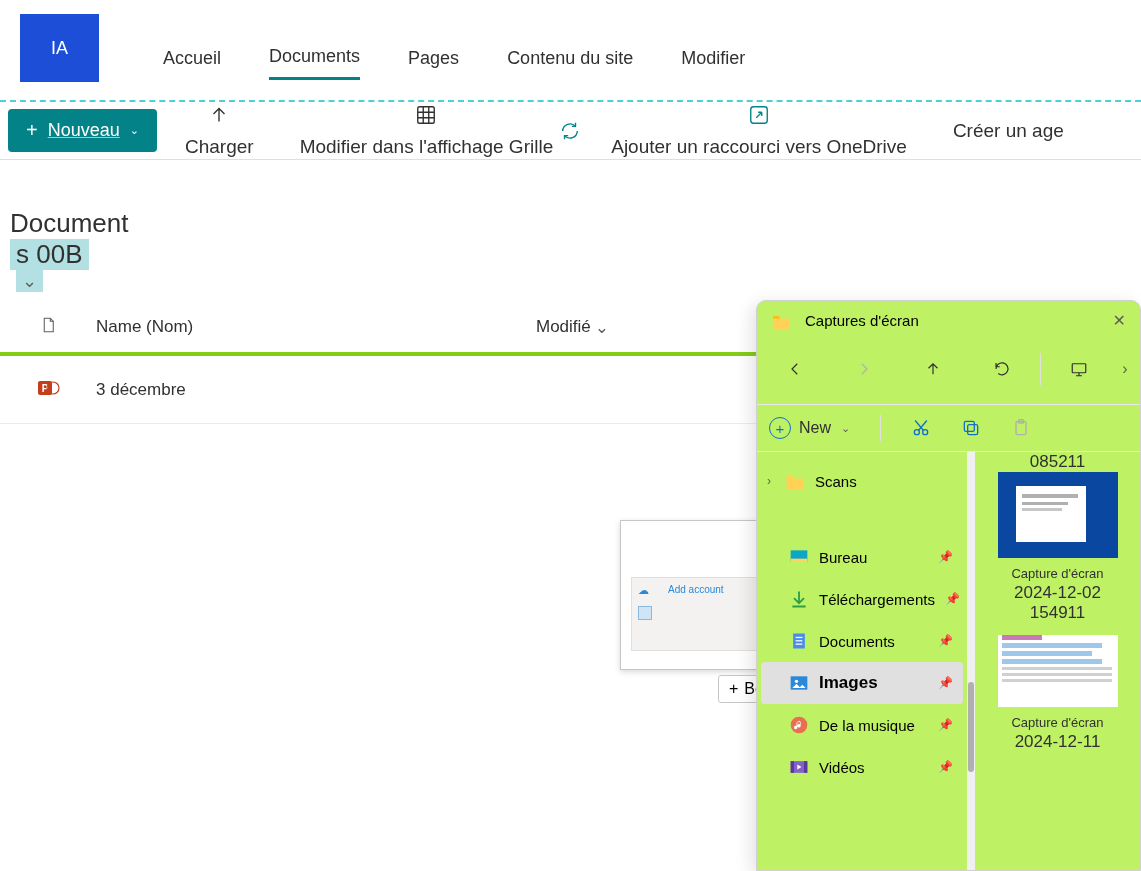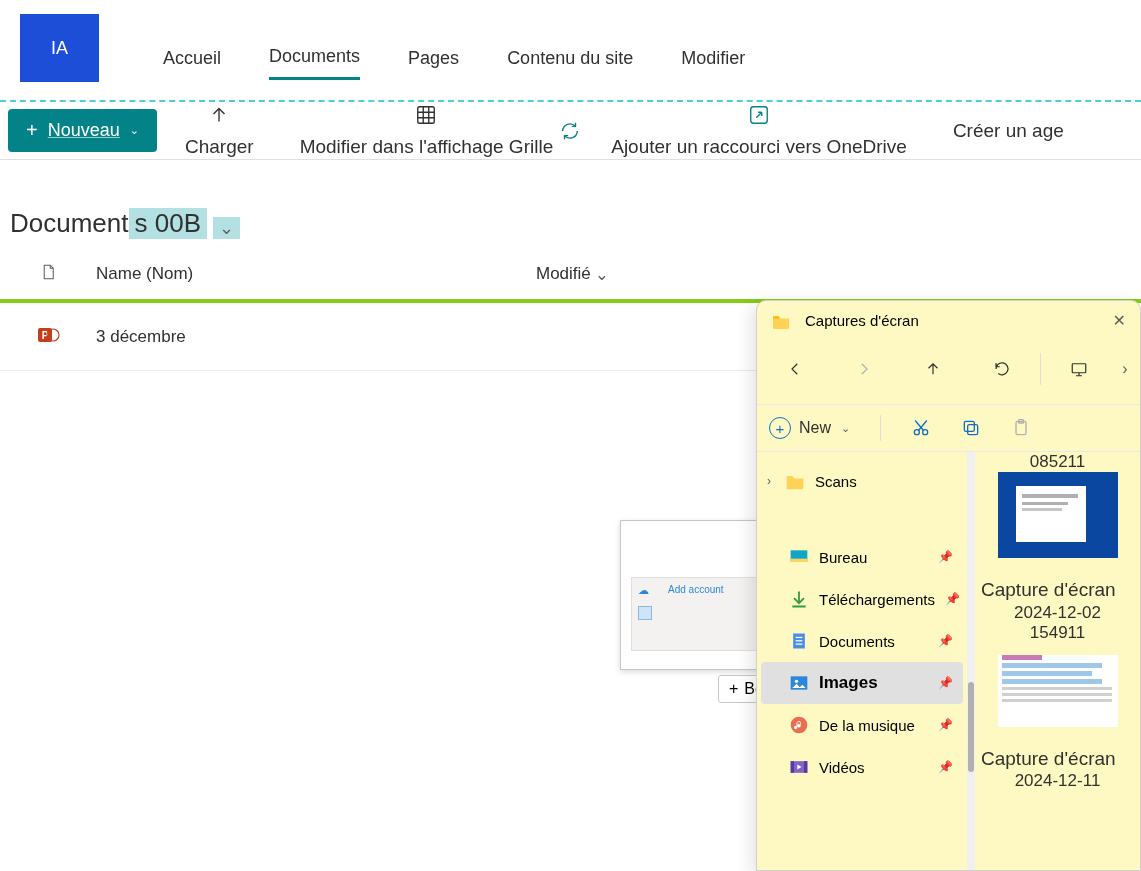--- a/index.html
+++ b/index.html
@@ -16,21 +16,21 @@
 
   
   .toolbar { display: flex; align-items: center; padding: 10px 8px; border-bottom: 1px solid #e1dfdd; gap: 0; height: 58px; overflow: hidden; white-space: nowrap;}
   .btn-new { background: #038387; color: #fff; font-size: 18px; padding: 10px 18px; border-radius: 4px; display: flex; align-items: center; gap: 10px; cursor: pointer; margin-right: 28px; }
   .btn-new .plus { font-size: 20px; font-weight: 300; }
   .tool { display: flex; align-items: center; gap: 10px; font-size: 19px; color: #323130; cursor: pointer; margin-right: 46px; flex-direction: column; }
   .tool svg, .tool .ic { width: 22px; height: 22px; stroke: #323130; fill: none; stroke-width: 1.5; }
 
   
   .lib-head-wrap { padding: 48px 0 0 10px; }
-  .lib-head { display: inline-flex; align-items: flex-end; font-size: 26px; color: #323130; cursor: pointer; }
+  .lib-head { display: inline-flex; align-items: flex-start; font-size: 26px; color: #323130; cursor: pointer; flex-direction: column; }
   .lib-head .hl { background: #b3e0e3; padding: 0 6px; }
   .lib-head .chev { margin-left: 6px; font-size: 18px; color: #605e5c; }
 
   
   .listhdr { display: flex; align-items: center; padding: 24px 0 14px 0; border-bottom: 4px solid #84cc16; }
   .col-icon { width: 96px; text-align: center; }
   .col-name { width: 440px; font-size: 17px; color: #323130; }
   .col-mod { width: 160px; font-size: 17px; color: #323130; display:flex; align-items:center; gap:4px;}
   .row { display: flex; align-items: center; height: 68px; border-bottom: 1px solid #edebe9; }
   .row .fname { font-size: 19px; color: #323130; }
@@ -40,21 +40,21 @@
 
   
   .ghost { position: absolute; left: 620px; top: 520px; width: 150px; height: 150px; border: 1px solid #c8c6c4; background: #fff; box-shadow: 0 2px 6px rgba(0,0,0,.15); }
   .ghost-in { margin: 56px 10px 10px 10px; height: 74px; background: #f3f2f1; border: 1px solid #e1dfdd; font-size: 10px; color: #2b88d8; padding: 6px; position: relative;}
   .ghost-in .cloud { position:absolute; left:6px; top:6px; color:#2b88d8; font-size:11px;}
   .ghost-in .add { position:absolute; left:36px; top:6px; color:#2b88d8; font-size:10px;}
   .ghost-in .bar { position:absolute; left:6px; top:28px; width:14px; height:14px; background:#cfe4f5; border:1px solid #8ab9e0;}
   .copy-tip { position: absolute; left: 718px; top: 675px; background: #fff; border: 1px solid #c8c6c4; padding: 4px 10px; font-size: 16px; border-radius: 3px; display:flex; align-items:center; gap:6px;}
 
   
-  .explorer { position: absolute; left: 756px; top: 300px; width: 385px; height: 571px; background: #fef9c3; border: 1px solid #d2d0ce; border-radius: 10px 10px 0 0; box-shadow: -4px 4px 18px rgba(0,0,0,.12); overflow:hidden; }
+  .explorer { position: absolute; left: 756px; top: 300px; width: 385px; height: 571px; background: #bef264; border: 1px solid #d2d0ce; border-radius: 10px 10px 0 0; box-shadow: -4px 4px 18px rgba(0,0,0,.12); overflow:hidden; }
   .exp-title { display: flex; align-items: center; padding: 10px 14px; font-size: 15px; }
   .exp-title .folder { width: 20px; height: 16px; margin-right: 14px; }
   .exp-title .close { margin-left: auto; font-size: 16px; color: #605e5c; cursor:pointer; }
   .exp-nav { display: flex; align-items: center; padding: 8px 4px 14px 4px; gap: 0; border-bottom: 1px solid #e8e8e8;}
   .exp-nav .nbtn { width: 74px; height: 42px; display:flex; align-items:center; justify-content:center; cursor:pointer;}
   .exp-nav .nbtn.dis svg { stroke: #b0b0b0; }
   .exp-nav svg { width:18px; height:18px; stroke:#323130; fill:none; stroke-width:1.6;}
   .exp-nav .sep { border-left:1px solid #e1dfdd; height:32px; margin:0 4px;}
   .exp-nav .chv { width:24px; display:flex; align-items:center; justify-content:center; color:#605e5c;}
   .exp-tool { display: flex; align-items: center; padding: 10px 12px; gap: 30px; border-bottom: 1px solid #e8e8e8;}
@@ -69,21 +69,21 @@
   .tree-row { display:flex; align-items:center; height:42px; padding-left:28px; font-size:15px; gap:10px; position:relative; border-radius:4px;}
   .tree-row.top { padding-left:24px; }
   .tree-row .exp { position:absolute; left:6px; color:#605e5c; font-size:12px;}
   .tree-row.sel { background:#e0e0e0; font-weight:600; font-size:17px;}
   .tree-row .pin { margin-left:auto; margin-right:10px; color:#7a7a7a; font-size:12px;}
   .tree-scroll { width:8px; background:#f0f0f0; position:relative;}
   .tree-scroll .thumb { position:absolute; width:6px; left:1px; top:230px; height:90px; background:#b0b0b0; border-radius:3px;}
 
   .exp-thumbs { flex:1; padding:0 6px; overflow:hidden; position:relative;}
   .thumb-it { margin-bottom:12px; }
-  .thumb-cap { font-size:19px; text-align:left; margin-top:20px; color:#323130; line-height:1.3;}
+  .thumb-cap { font-size:13px; text-align:center; margin-top:8px; color:#323130; line-height:1.3;}
   .thumb-date { font-size:17px; text-align:center; color:#323130;}
   .tprev { width:120px; height:86px; margin:0 auto; background:#0a47a0; position:relative; overflow:hidden;}
   .tprev .inner { position:absolute; left:18px; top:14px; width:70px; height:56px; background:#fff; }
   .tprev .bar1 { position:absolute; left:24px; top:22px; width:56px; height:4px; background:#b0b0b0;}
   .tprev .bar2 { position:absolute; left:24px; top:30px; width:46px; height:3px; background:#b0b0b0;}
   .tprev .bar3 { position:absolute; left:24px; top:36px; width:40px; height:3px; background:#c7c7c7;}
   .tprev2 { width:120px; height:72px; margin:6px auto 0; background:#fff; position:relative;}
   .tprev2 div { height:5px; margin:3px 4px; }
   .tprev2 .t { background:#c77ab5; width:40px;}
   .tprev2 .l { background:#9ec7ea; width:100px;}

